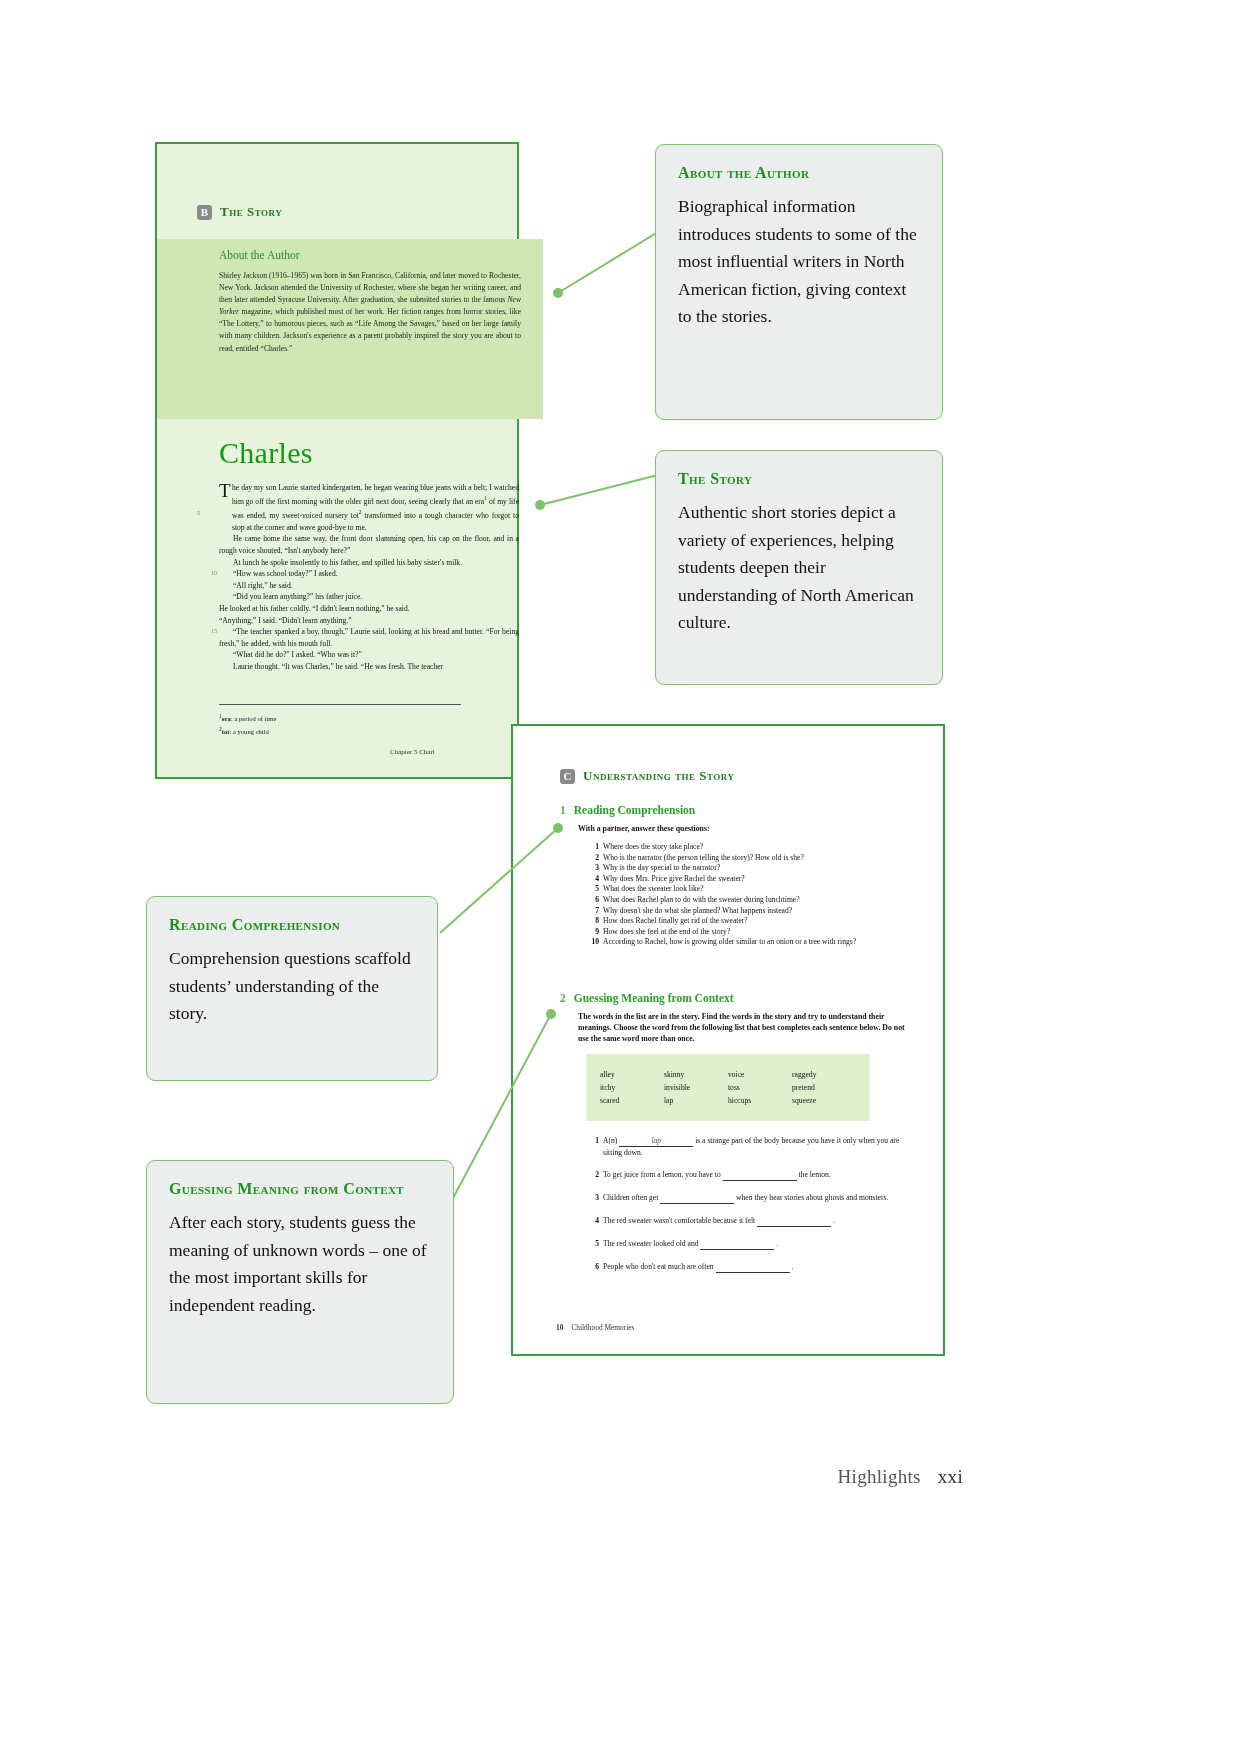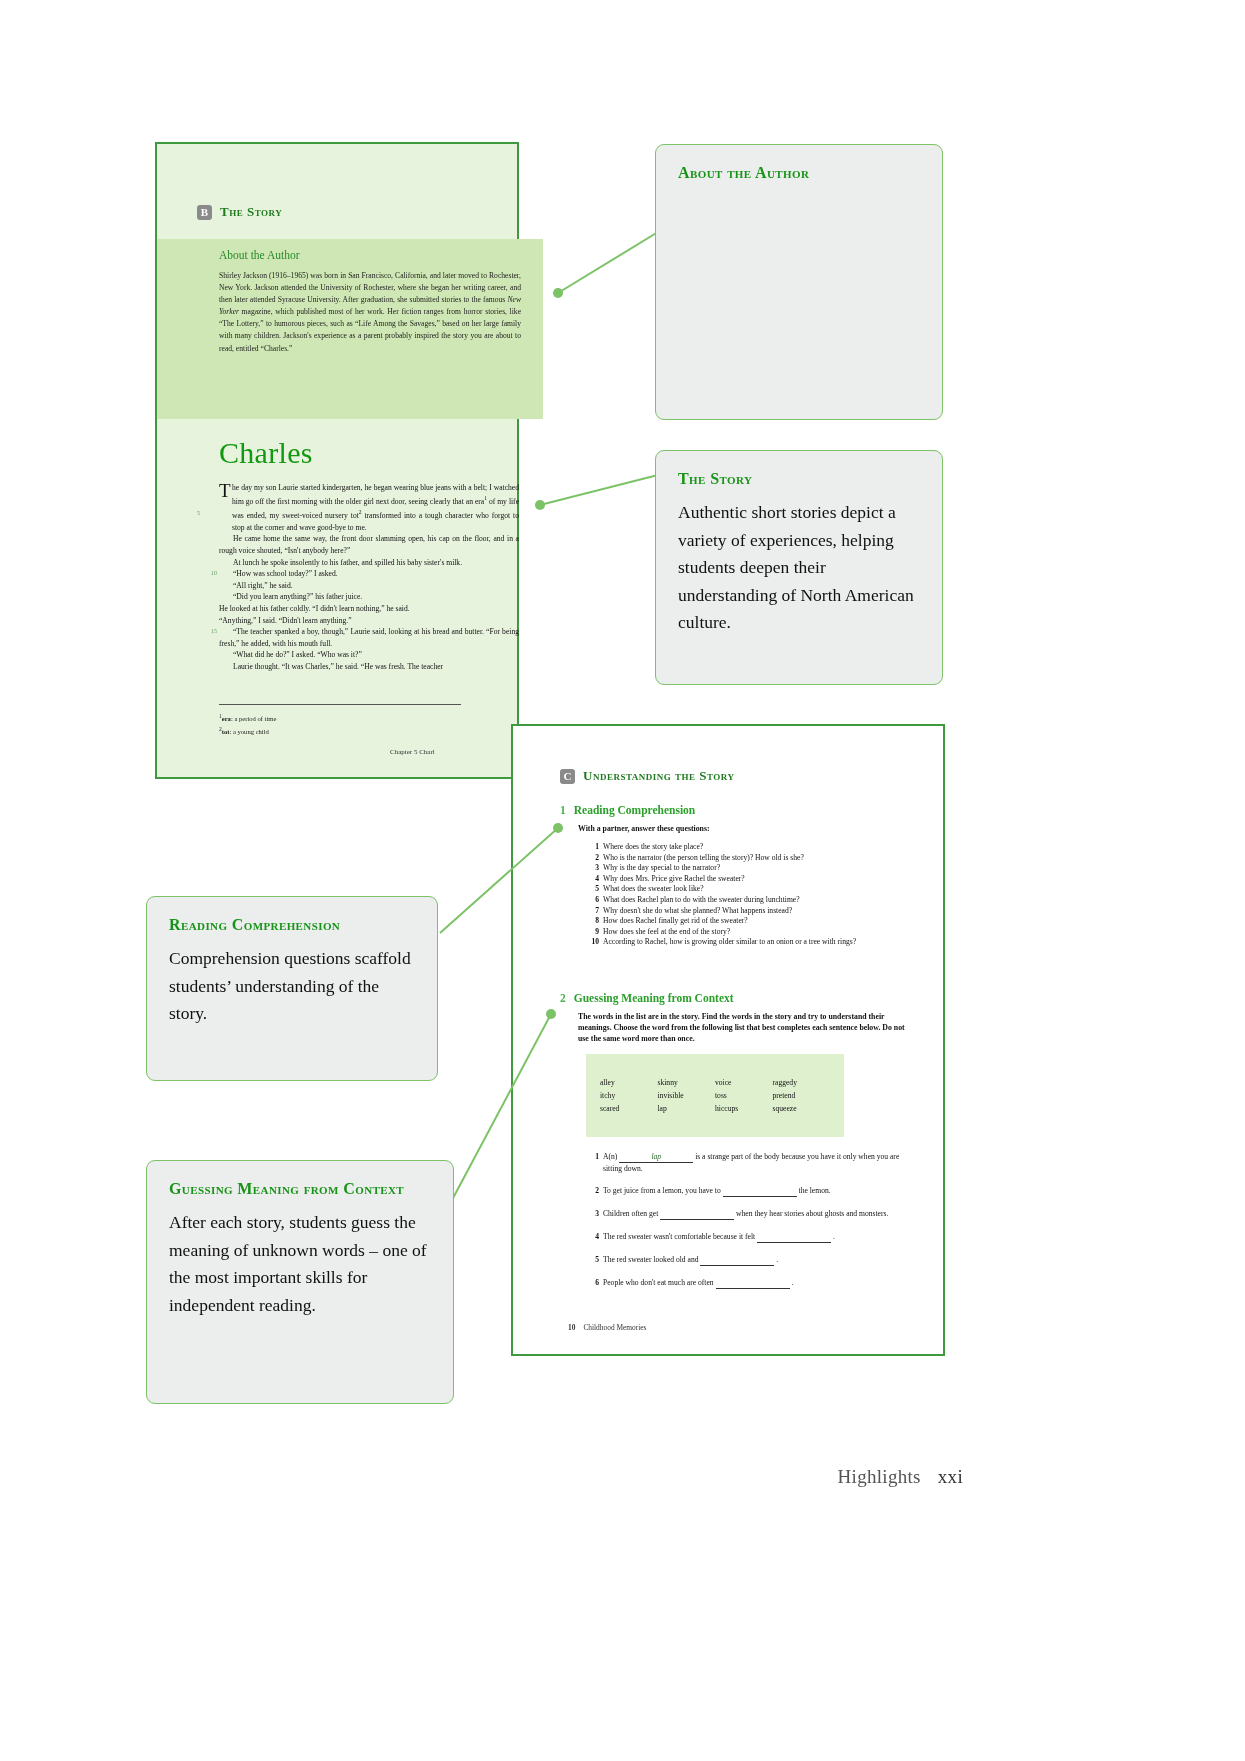--- a/index.html
+++ b/index.html
@@ -195,22 +195,22 @@
     position: absolute;
     left: 0;
     width: 13px;
     text-align: right;
     font-weight: bold;
   }
 
   #wordbox {
     margin: 10px 0 0 26px;
     background: #dff0cf;
-    width: 258px;
-    padding: 24px 14px;
+    width: 284px;
+    padding: 16px 14px;
     box-sizing: border-box;
     display: grid;
     grid-template-columns: repeat(4, 1fr);
     gap: 4px 0;
     font-size: 7.6px;
     color: #111;
   }
   .fill-list {
     margin: 14px 0 0 26px;
     font-size: 7.6px;
@@ -234,21 +234,21 @@
     border-bottom: 1px solid #333;
     min-width: 74px;
     text-align: center;
   }
   .blank.answer {
     font-style: italic;
     color: #2a6a2a;
   }
   #page-footer-b {
     position: absolute;
-    left: 55px;
+    left: 43px;
     bottom: 22px;
     font-size: 7.4px;
     color: #333;
   }
   #page-footer-b .pnum { font-weight: bold; margin-right: 8px; }
 
   
   .callout {
     position: absolute;
     background: #eceded;
@@ -410,20 +410,21 @@
       </div>
   </div>
 
   <div id="page-footer-b">
     <span class="pnum">10</span><span>Childhood Memories</span>
   </div>
 </div>
 
 <div class="callout" id="callout-author">
   <div class="callout-title">About the Author</div>
+  <div class="callout-text">Biographical information introduces students to some of the most influential writers in North American fiction, giving context to the stories.</div>
 </div>
 <div class="callout" id="callout-story">
   <div class="callout-title">The Story</div>
   <div class="callout-text">Authentic short stories depict a variety of experiences, helping students deepen their understanding of North American culture.</div>
 </div>
 <div class="callout" id="callout-reading">
   <div class="callout-title">Reading Comprehension</div>
   <div class="callout-text">Comprehension questions scaffold students’ understanding of the story.</div>
 </div>
 <div class="callout" id="callout-guess">

